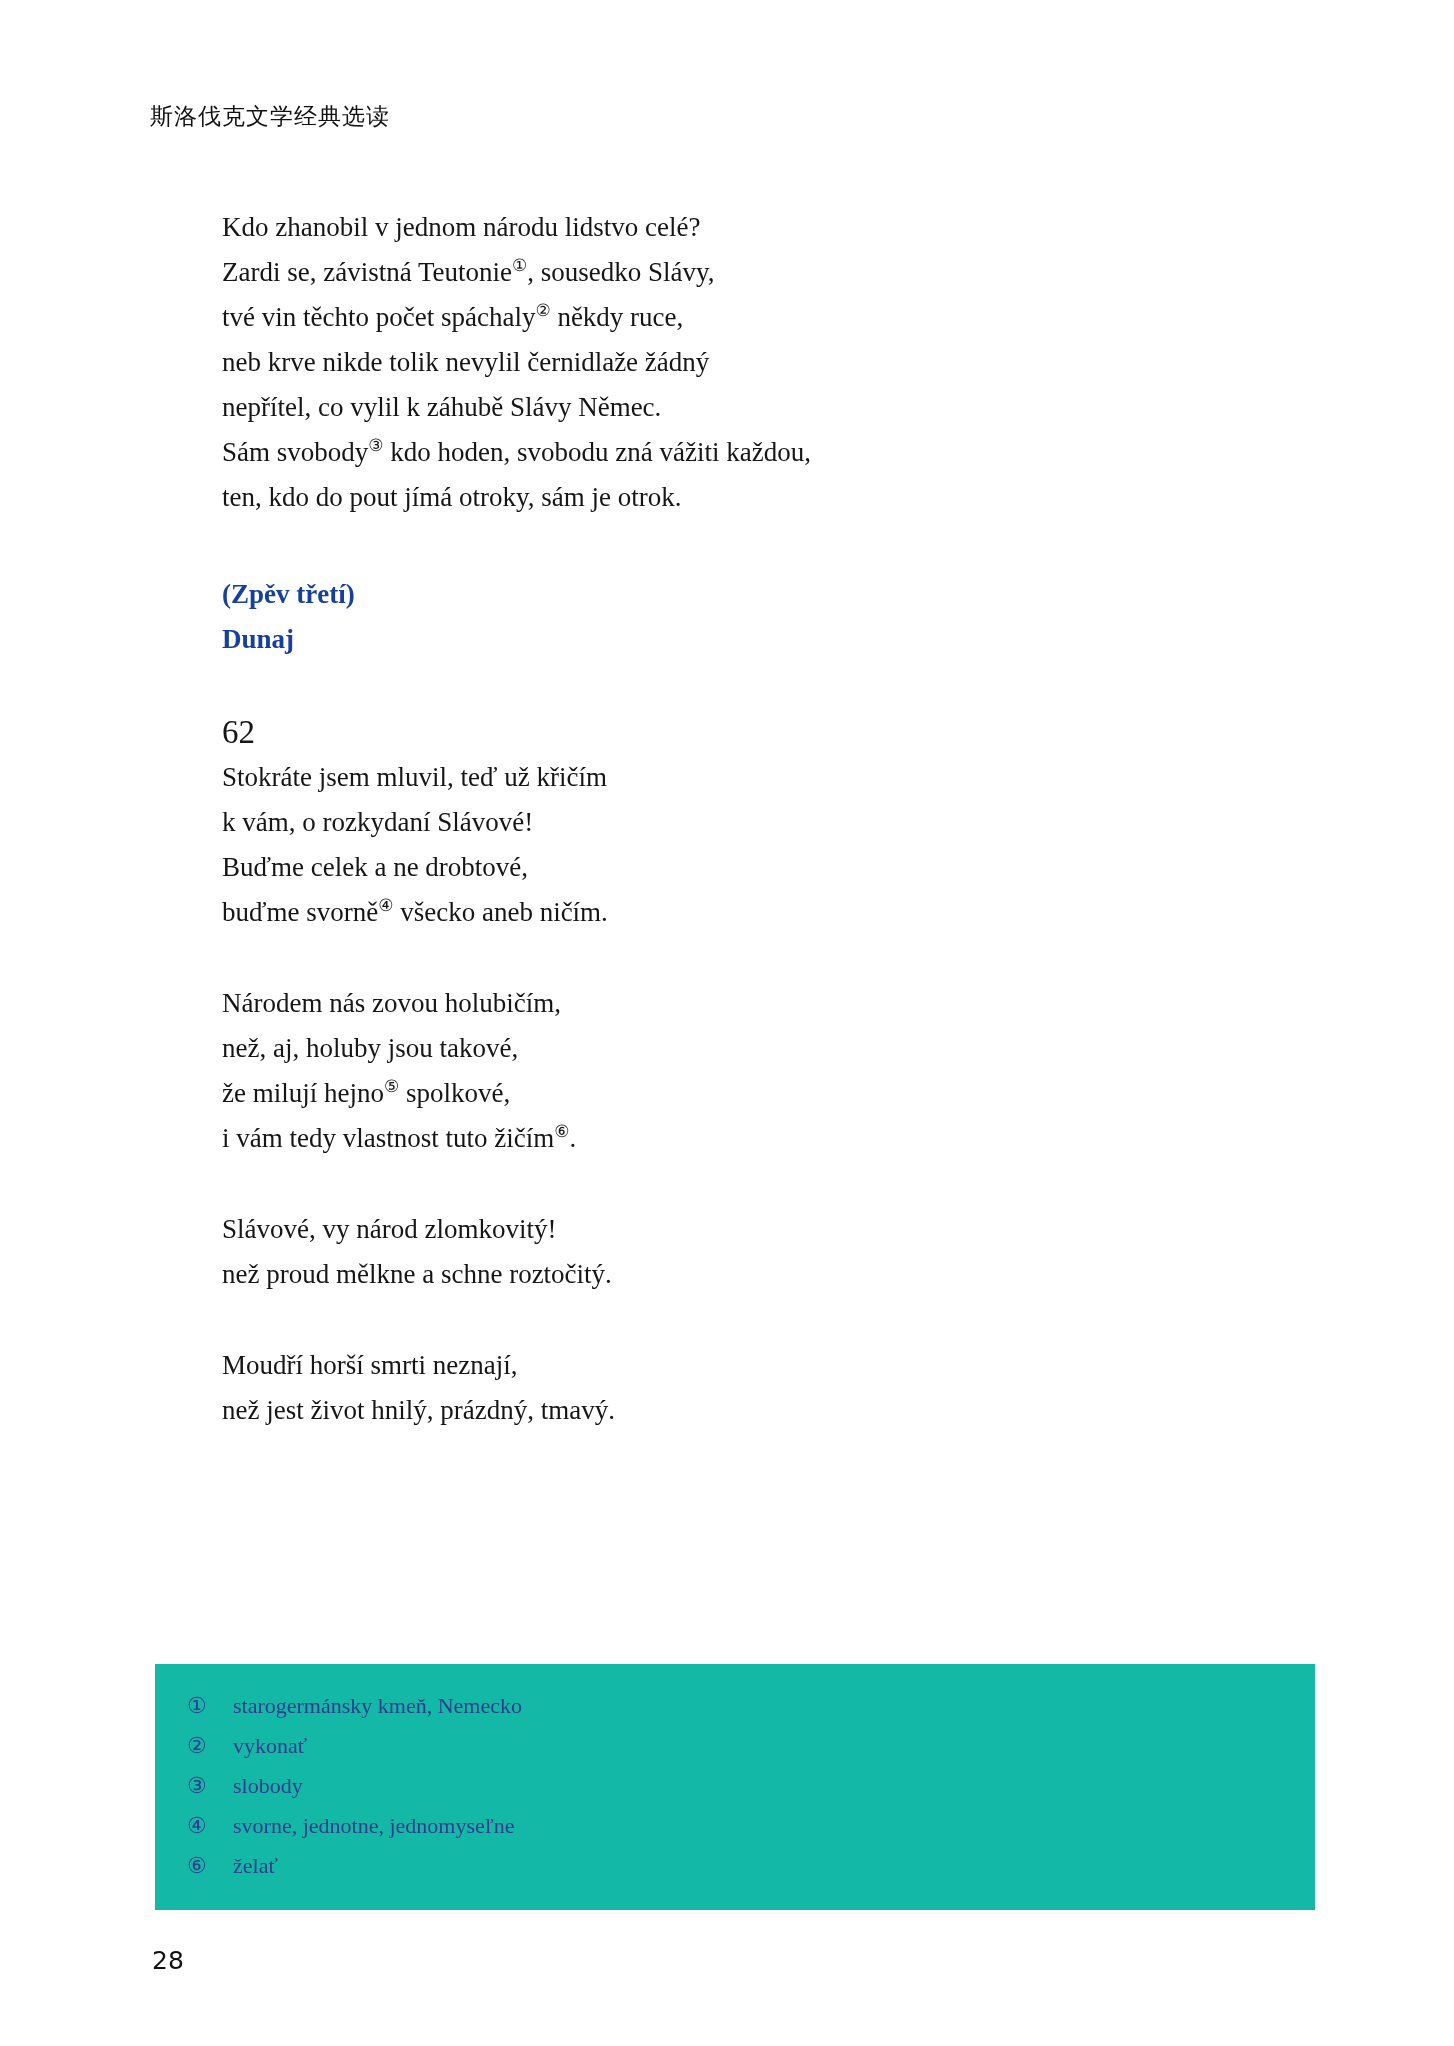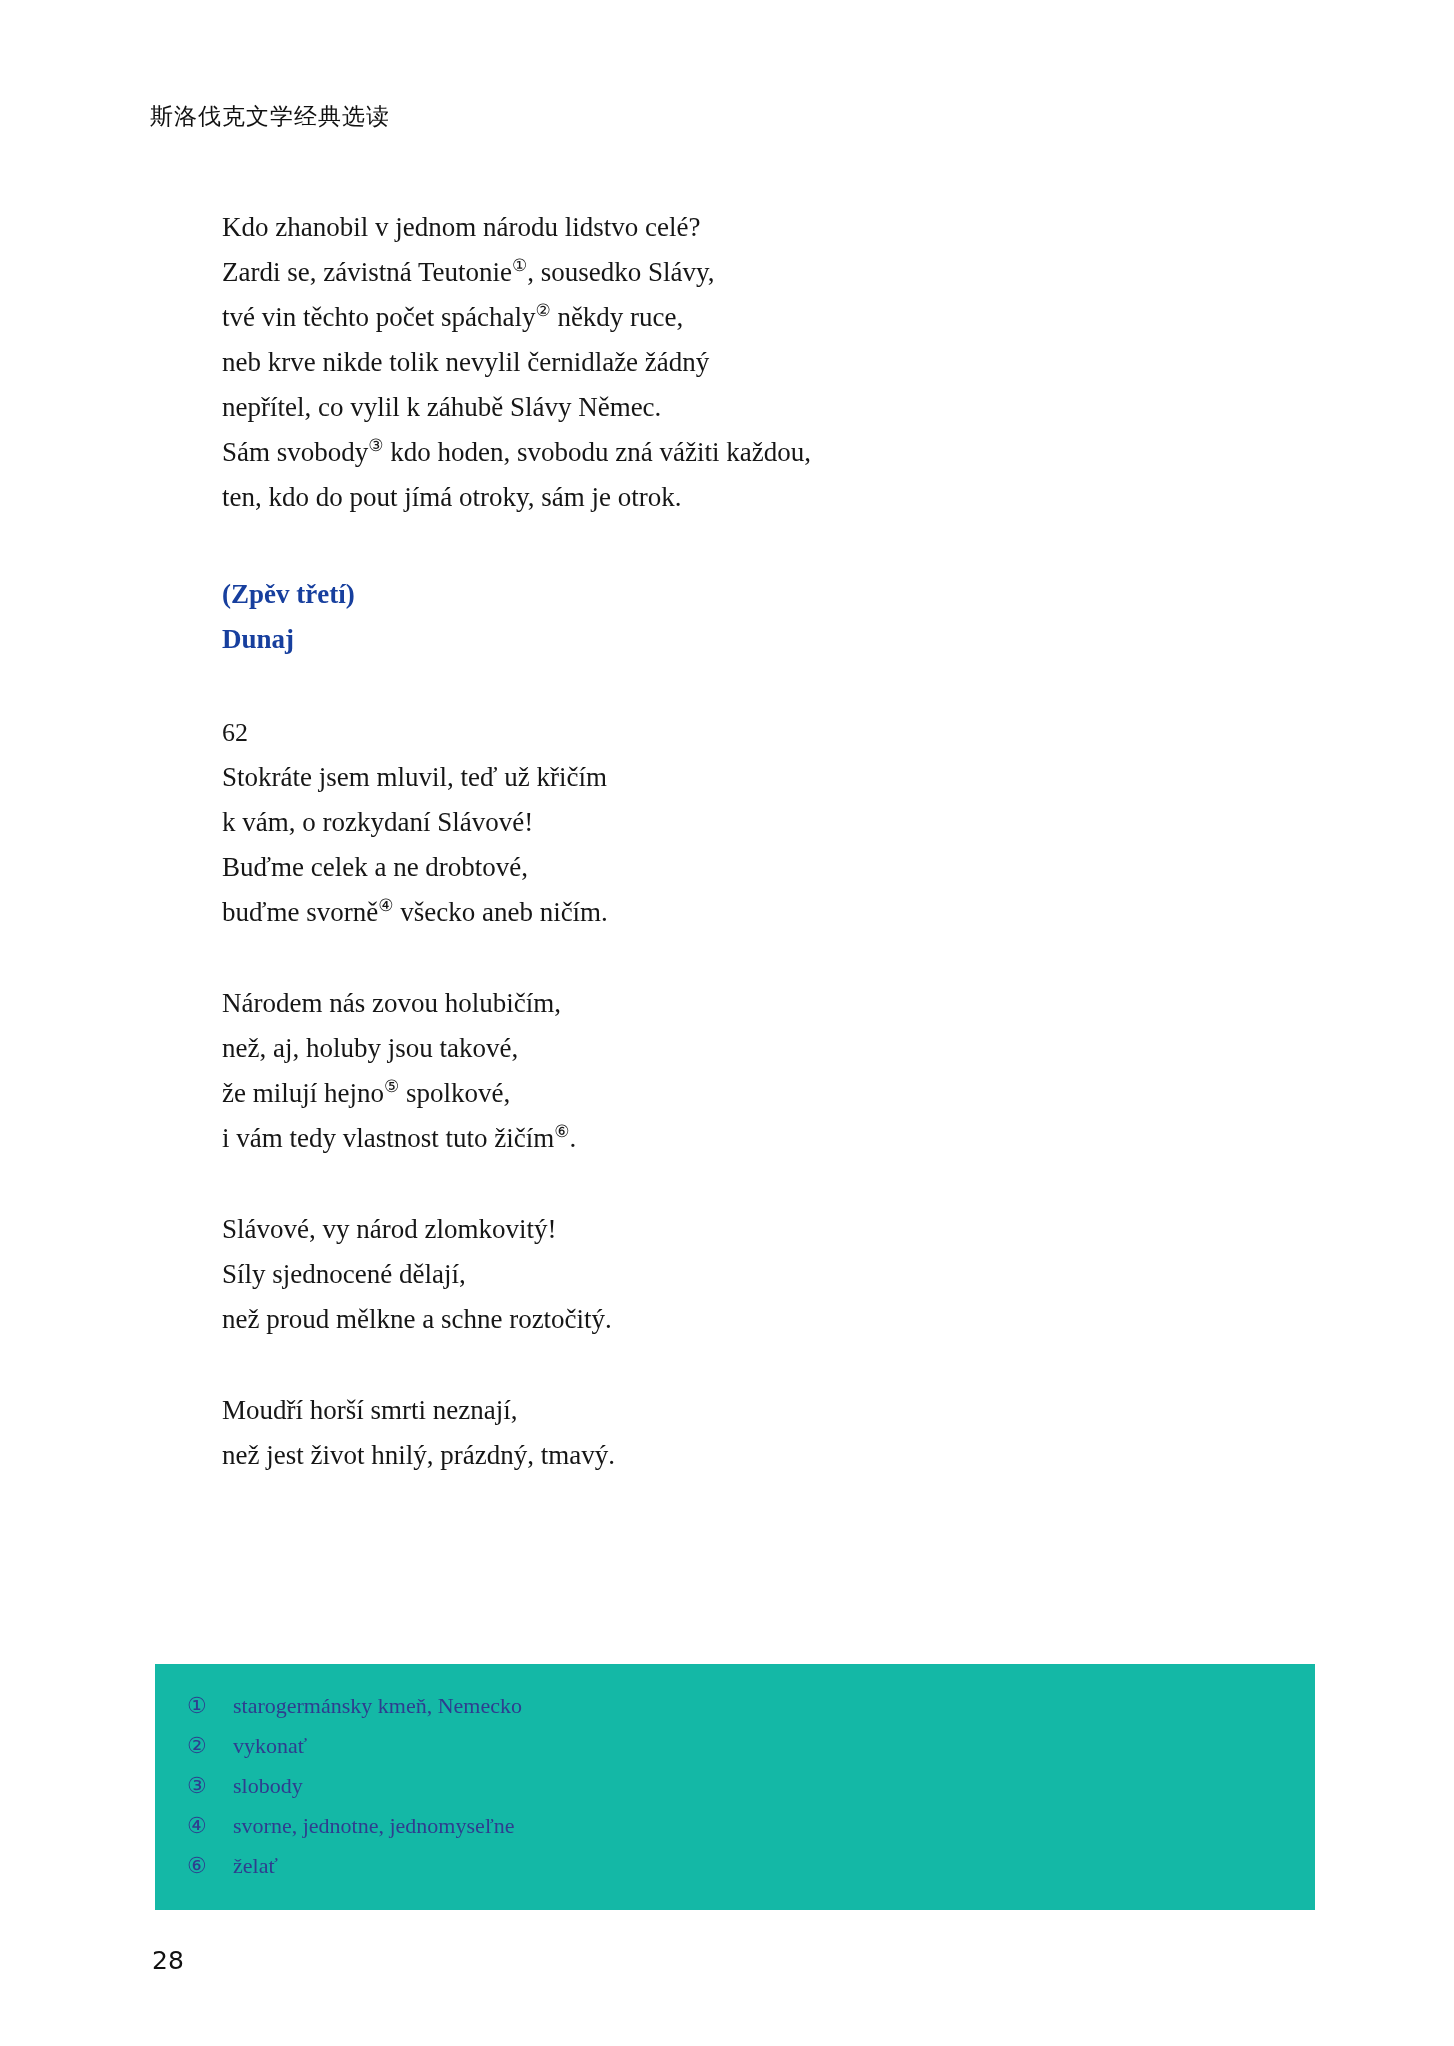--- a/index.html
+++ b/index.html
@@ -51,21 +51,21 @@
     margin-top: 52px;
     margin-bottom: 48px;
   }
   .heading {
     font-size: 27px;
     line-height: 45px;
     font-weight: bold;
     color: #173f9e;
   }
   .stanza-number {
-    font-size: 26px;
+    font-size: 33px;
     line-height: 45px;
     color: #161616;
   }
   sup.note {
     font-size: 17px;
     vertical-align: super;
     line-height: 0;
     color: #161616;
   }
   .footnotes {
@@ -132,21 +132,20 @@
           <div class="verse-line"><span>buďme svorně</span><sup class="note">④</sup><span> všecko aneb ničím.</span></div>
         </div>
         <div class="stanza">
           <div class="verse-line"><span>Národem nás zovou holubičím,</span></div>
           <div class="verse-line"><span>než, aj, holuby jsou takové,</span></div>
           <div class="verse-line"><span>že milují hejno</span><sup class="note">⑤</sup><span> spolkové,</span></div>
           <div class="verse-line"><span>i vám tedy vlastnost tuto žičím</span><sup class="note">⑥</sup><span>.</span></div>
         </div>
         <div class="stanza">
           <div class="verse-line"><span>Slávové, vy národ zlomkovitý!</span></div>
-          <div class="verse-line"><span>Síly sjednocené dělají,</span></div>
           <div class="verse-line"><span>než proud mělkne a schne roztočitý.</span></div>
         </div>
         <div class="stanza">
           <div class="verse-line"><span>Moudří horší smrti neznají,</span></div>
           <div class="verse-line"><span>než jest život hnilý, prázdný, tmavý.</span></div>
         </div>
       </div>
 
   </div>
 

